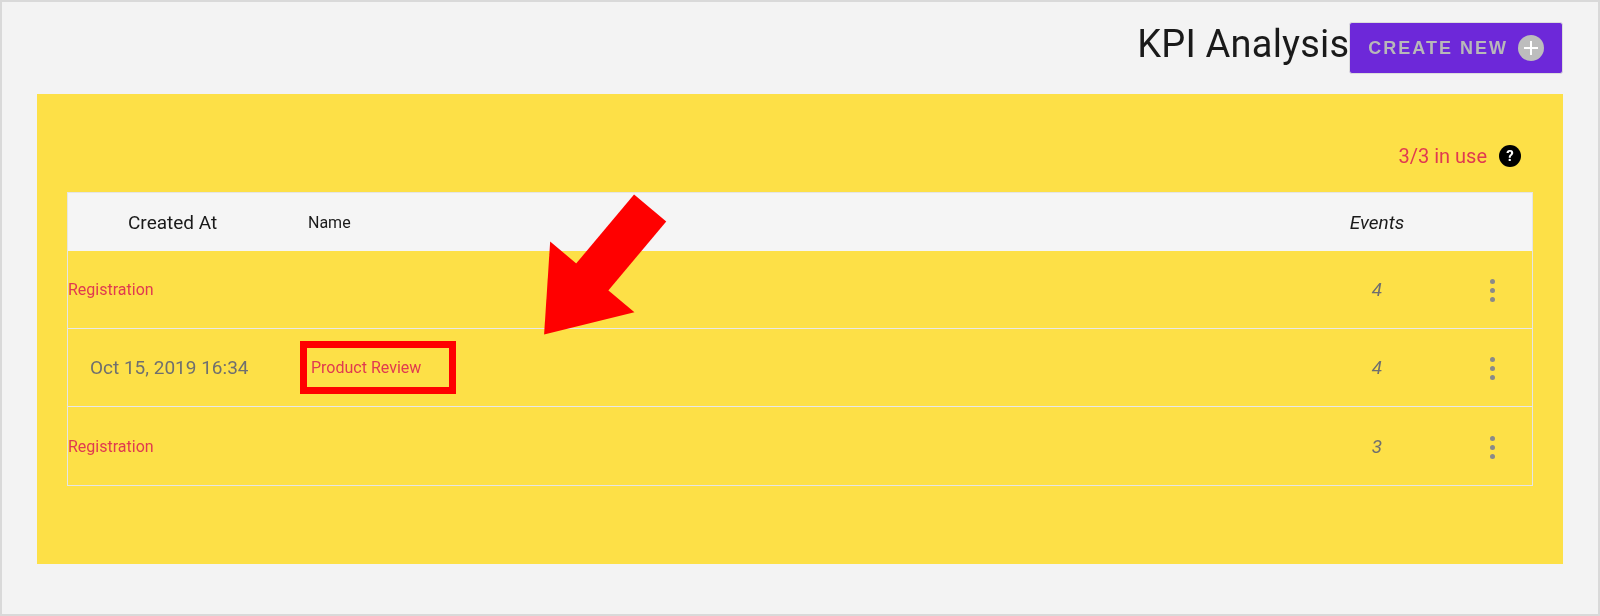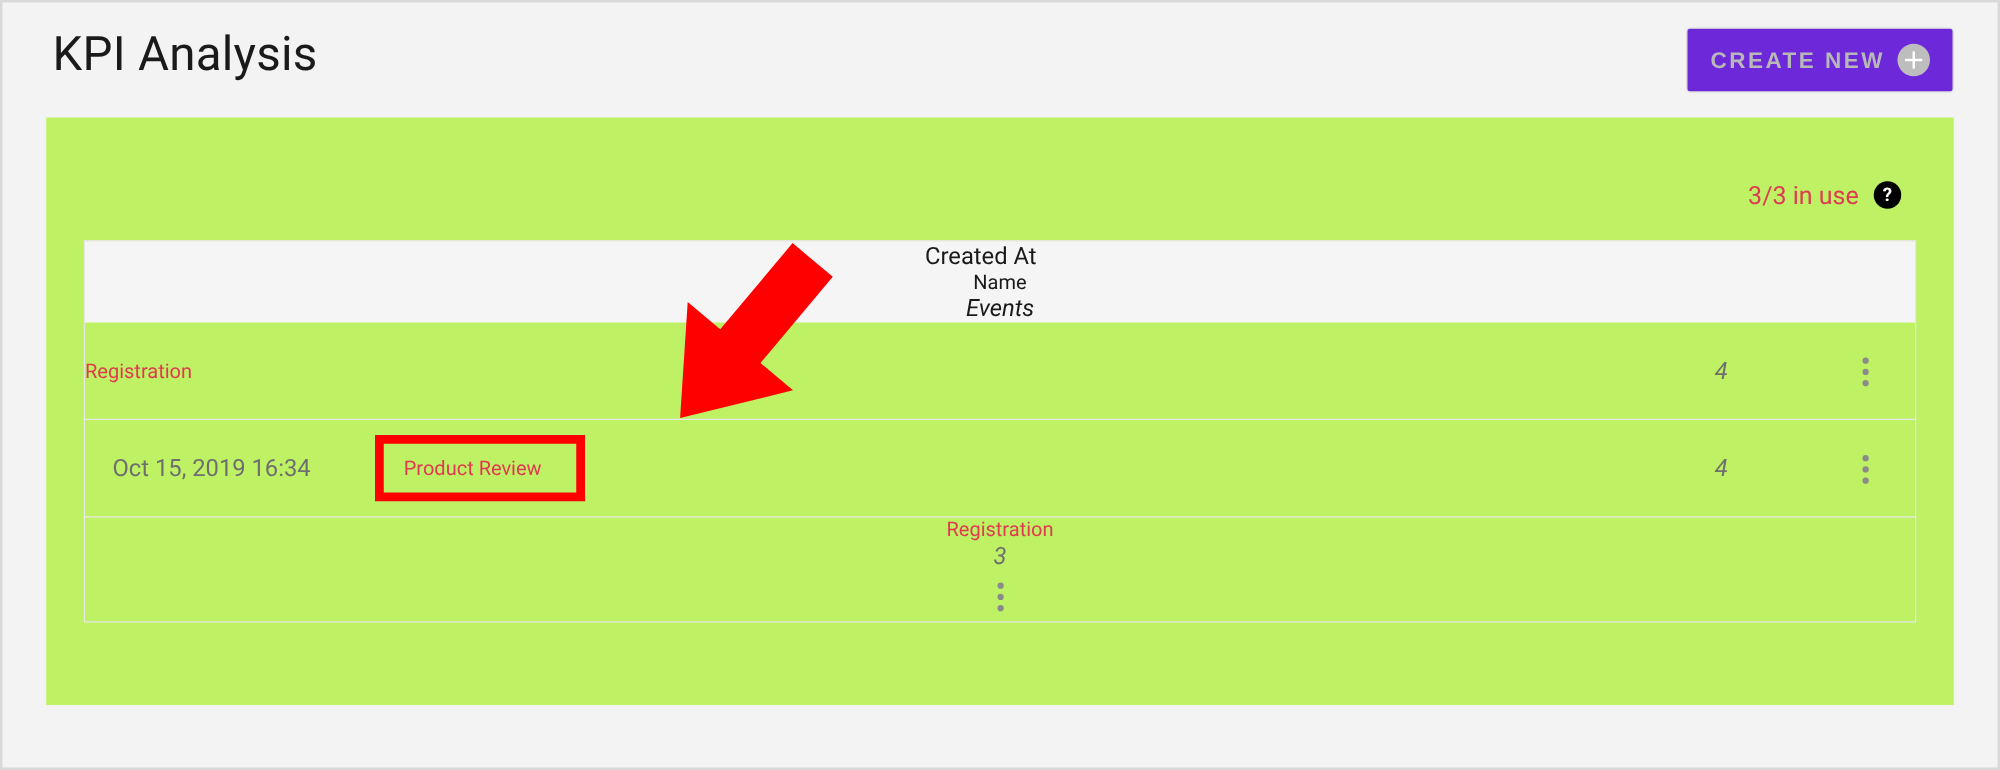--- a/index.html
+++ b/index.html
@@ -17,21 +17,21 @@
   .outer-frame {
     border: 2px solid #d9d9d9;
     width: 100%;
     height: 100%;
     background: #f3f3f3;
     padding: 20px 0 0 0;
   }
   .header-row {
     display: flex;
     align-items: flex-start;
-    justify-content: space-between;
+    justify-content: flex-end;
     padding: 0 35px 20px 40px;
   }
   .page-title {
     font-size: 38px;
     font-weight: 400;
     color: #1a1a1a;
     letter-spacing: 0.2px;
   }
   .create-new-btn {
     display: inline-flex;
@@ -55,21 +55,21 @@
     display: inline-flex;
     align-items: center;
     justify-content: center;
   }
   .plus-icon svg {
     width: 14px;
     height: 14px;
     fill: #fff;
   }
   .panel {
-    background: #bef264;
+    background: #fde047;
     margin: 0 35px;
     padding: 50px 30px 30px 30px;
     min-height: 470px;
   }
   .usage-row {
     display: flex;
     justify-content: flex-end;
     align-items: center;
     gap: 12px;
     padding: 0 12px 24px 0;
@@ -103,21 +103,20 @@
     display: flex;
     align-items: center;
     border-bottom: 1px solid #e8e8e8;
     min-height: 78px;
   }
   .thead .table-row {
     min-height: 58px;
   }
   .table-row:last-child {
     border-bottom: none;
-    flex-direction: column;
   }
   .col-created {
     width: 240px;
     padding-left: 22px;
     color: #6f6f6f;
     font-size: 19px;
   }
   .thead .col-created {
     color: #1a1a1a;
     padding-left: 60px;
@@ -129,21 +128,21 @@
   .thead .col-name {
     color: #1a1a1a;
   }
   .name-link {
     color: #e03a50;
     cursor: pointer;
     display: inline-block;
   }
   .highlight-box {
     border: 7px solid #ff0000;
-    padding: 10px 28px 10px 16px;
+    padding: 10px 28px 10px 4px;
     margin-left: -8px;
   }
   .col-events {
     width: 150px;
     text-align: center;
     color: #6f6f6f;
     font-size: 19px;
     font-style: italic;
   }
   .thead .col-events {

